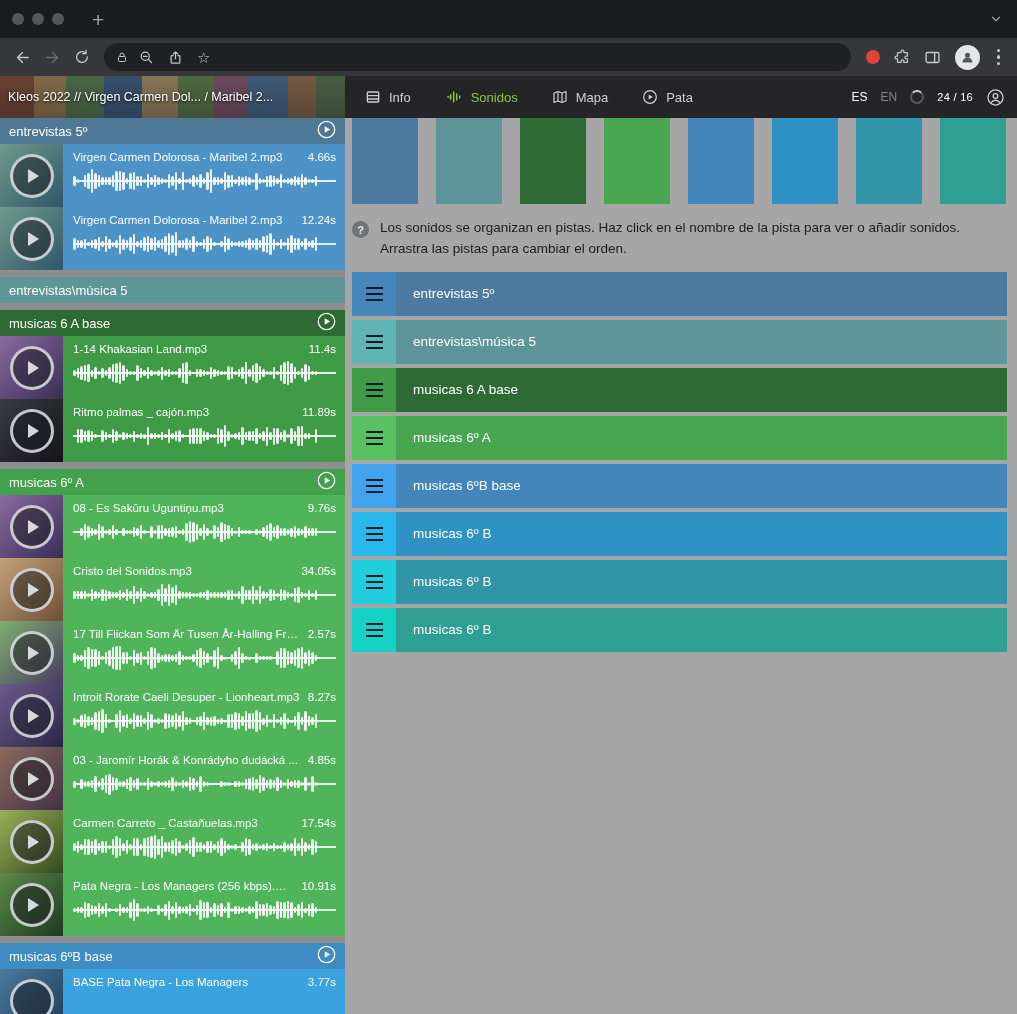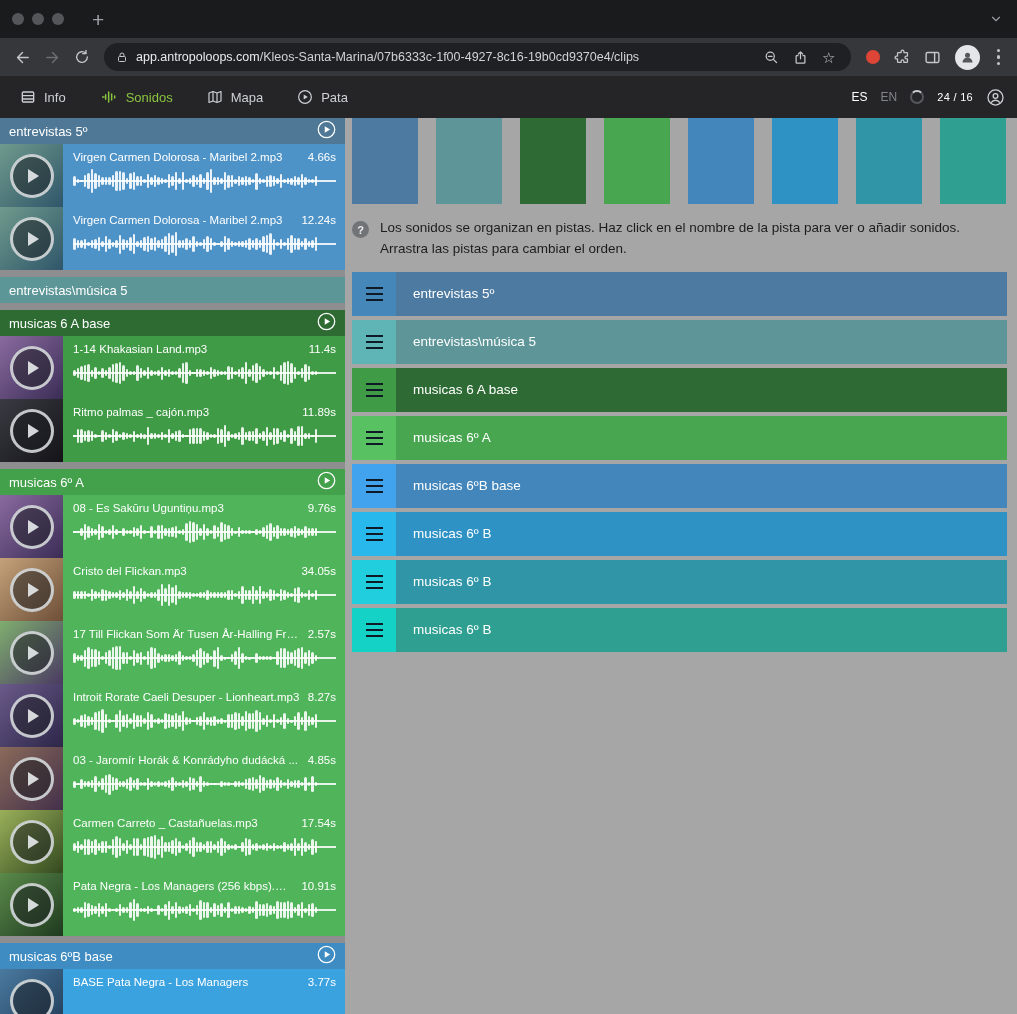--- a/index.html
+++ b/index.html
@@ -120,21 +120,20 @@
     <div class="navbtn">
       <svg width="16" height="16" viewBox="0 0 24 24" fill="none">
           <path d="M20 12a8 8 0 1 1-2.3-5.6M18 2v5h-5" stroke="#c3c6ca" stroke-width="2" stroke-linecap="round" stroke-linejoin="round"></path>
         </svg>
     </div>
     <div class="omnibox">
       <svg width="12" height="13" viewBox="0 0 24 24" fill="none">
           <rect x="5" y="10" width="14" height="10" rx="2" stroke="#c3c6ca" stroke-width="2"></rect>
           <path d="M8 10V7a4 4 0 0 1 8 0v3" stroke="#c3c6ca" stroke-width="2"></path>
         </svg>
-      <span class="url"><span class="host">app.antropoloops.com</span><span class="path">/Kleos-Santa-Marina/07b6333c-1f00-4927-8c16-19b0cd9370e4/clips</span></span>
       <span class="ombtn">
         <svg width="15" height="15" viewBox="0 0 24 24" fill="none">
             <circle cx="10" cy="10" r="6.5" stroke="#c3c6ca" stroke-width="2"></circle>
             <path d="M15 15l5 5M7 10h6" stroke="#c3c6ca" stroke-width="2" stroke-linecap="round"></path>
           </svg>
       </span>
       <span class="ombtn">
         <svg width="15" height="15" viewBox="0 0 24 24" fill="none">
             <path d="M8 9H6a1 1 0 0 0-1 1v10a1 1 0 0 0 1 1h12a1 1 0 0 0 1-1V10a1 1 0 0 0-1-1h-2M12 14V3m-3.5 3.5L12 3l3.5 3.5" stroke="#c3c6ca" stroke-width="2" stroke-linecap="round" stroke-linejoin="round"></path>
           </svg>
@@ -160,20 +159,23 @@
         </svg>
     </div>
     <div class="kebab">
         <i></i>
         <i></i>
         <i></i>
       </div>
   </div>
 
   <div class="appheader">
+    <div class="collage">
+      <span class="breadcrumb">Kleos 2022  //  Virgen Carmen Dol... / Maribel 2...</span>
+    </div>
     <div class="apptabs">
       <div class="apptab">
         <svg width="16" height="16" viewBox="0 0 24 24" fill="none">
             <rect x="3.5" y="4.5" width="17" height="15" rx="1.5" stroke="#cdd0d4" stroke-width="2"></rect>
             <path d="M3.5 10h17M3.5 15h17" stroke="#cdd0d4" stroke-width="2"></path>
           </svg>
         <span>Info</span>
       </div>
       <div class="apptab active">
         <svg width="18" height="16" viewBox="0 0 24 24" fill="none">
@@ -680,21 +682,21 @@
           <div class="clip" style="background: rgb(80, 181, 90);">
             <div class="thumb" style="background: linear-gradient(135deg, rgb(196, 162, 122), rgb(110, 79, 56));">
               <div class="thumb-overlay">
                 <div class="thumb-ring">
                   <div class="thumb-tri"></div>
                 </div>
               </div>
             </div>
             <div class="clip-body">
               <div class="clip-top">
-                <span class="clip-name">Cristo del Flickan.mp3</span>
+                <span class="clip-name">Cristo del Sonidos.mp3</span>
                 <span class="clip-dur">34.05s</span>
               </div>
               <div class="wave">
                 <span style="height: 8.6px;"></span>
                 <span style="height: 8.8px;"></span>
                 <span style="height: 8.8px;"></span>
                 <span style="height: 8.8px;"></span>
                 <span style="height: 4.5px;"></span>
                 <span style="height: 12.4px;"></span>
                 <span style="height: 7.9px;"></span>

